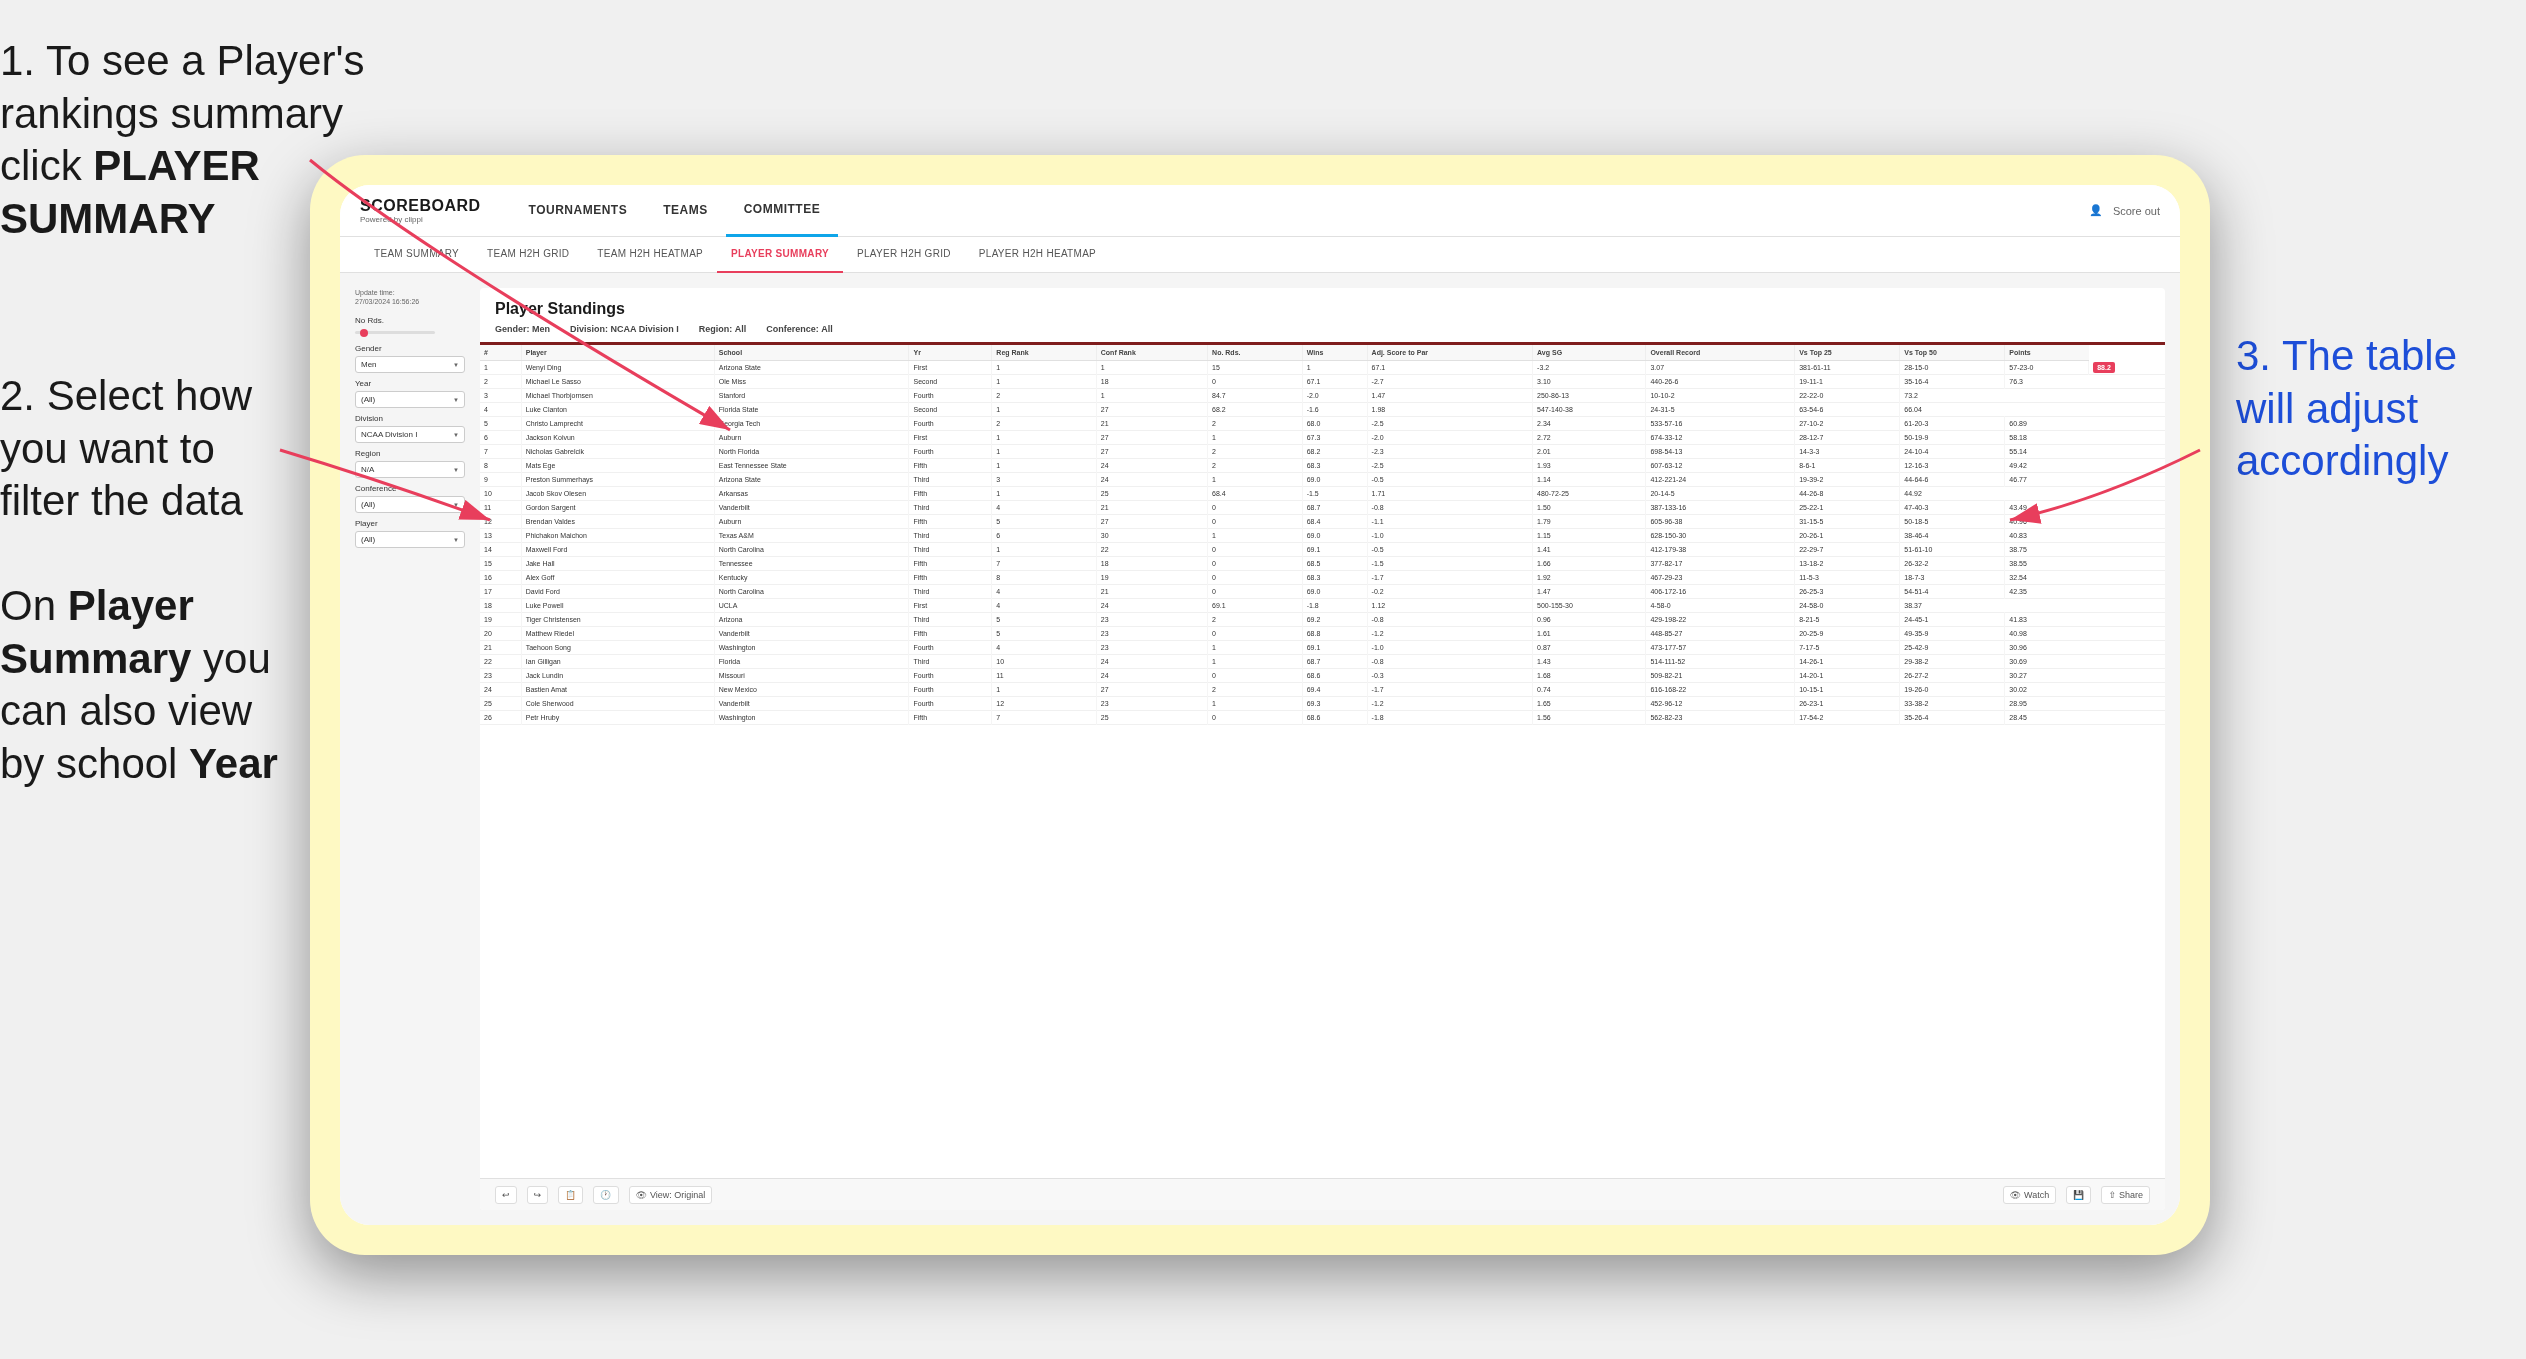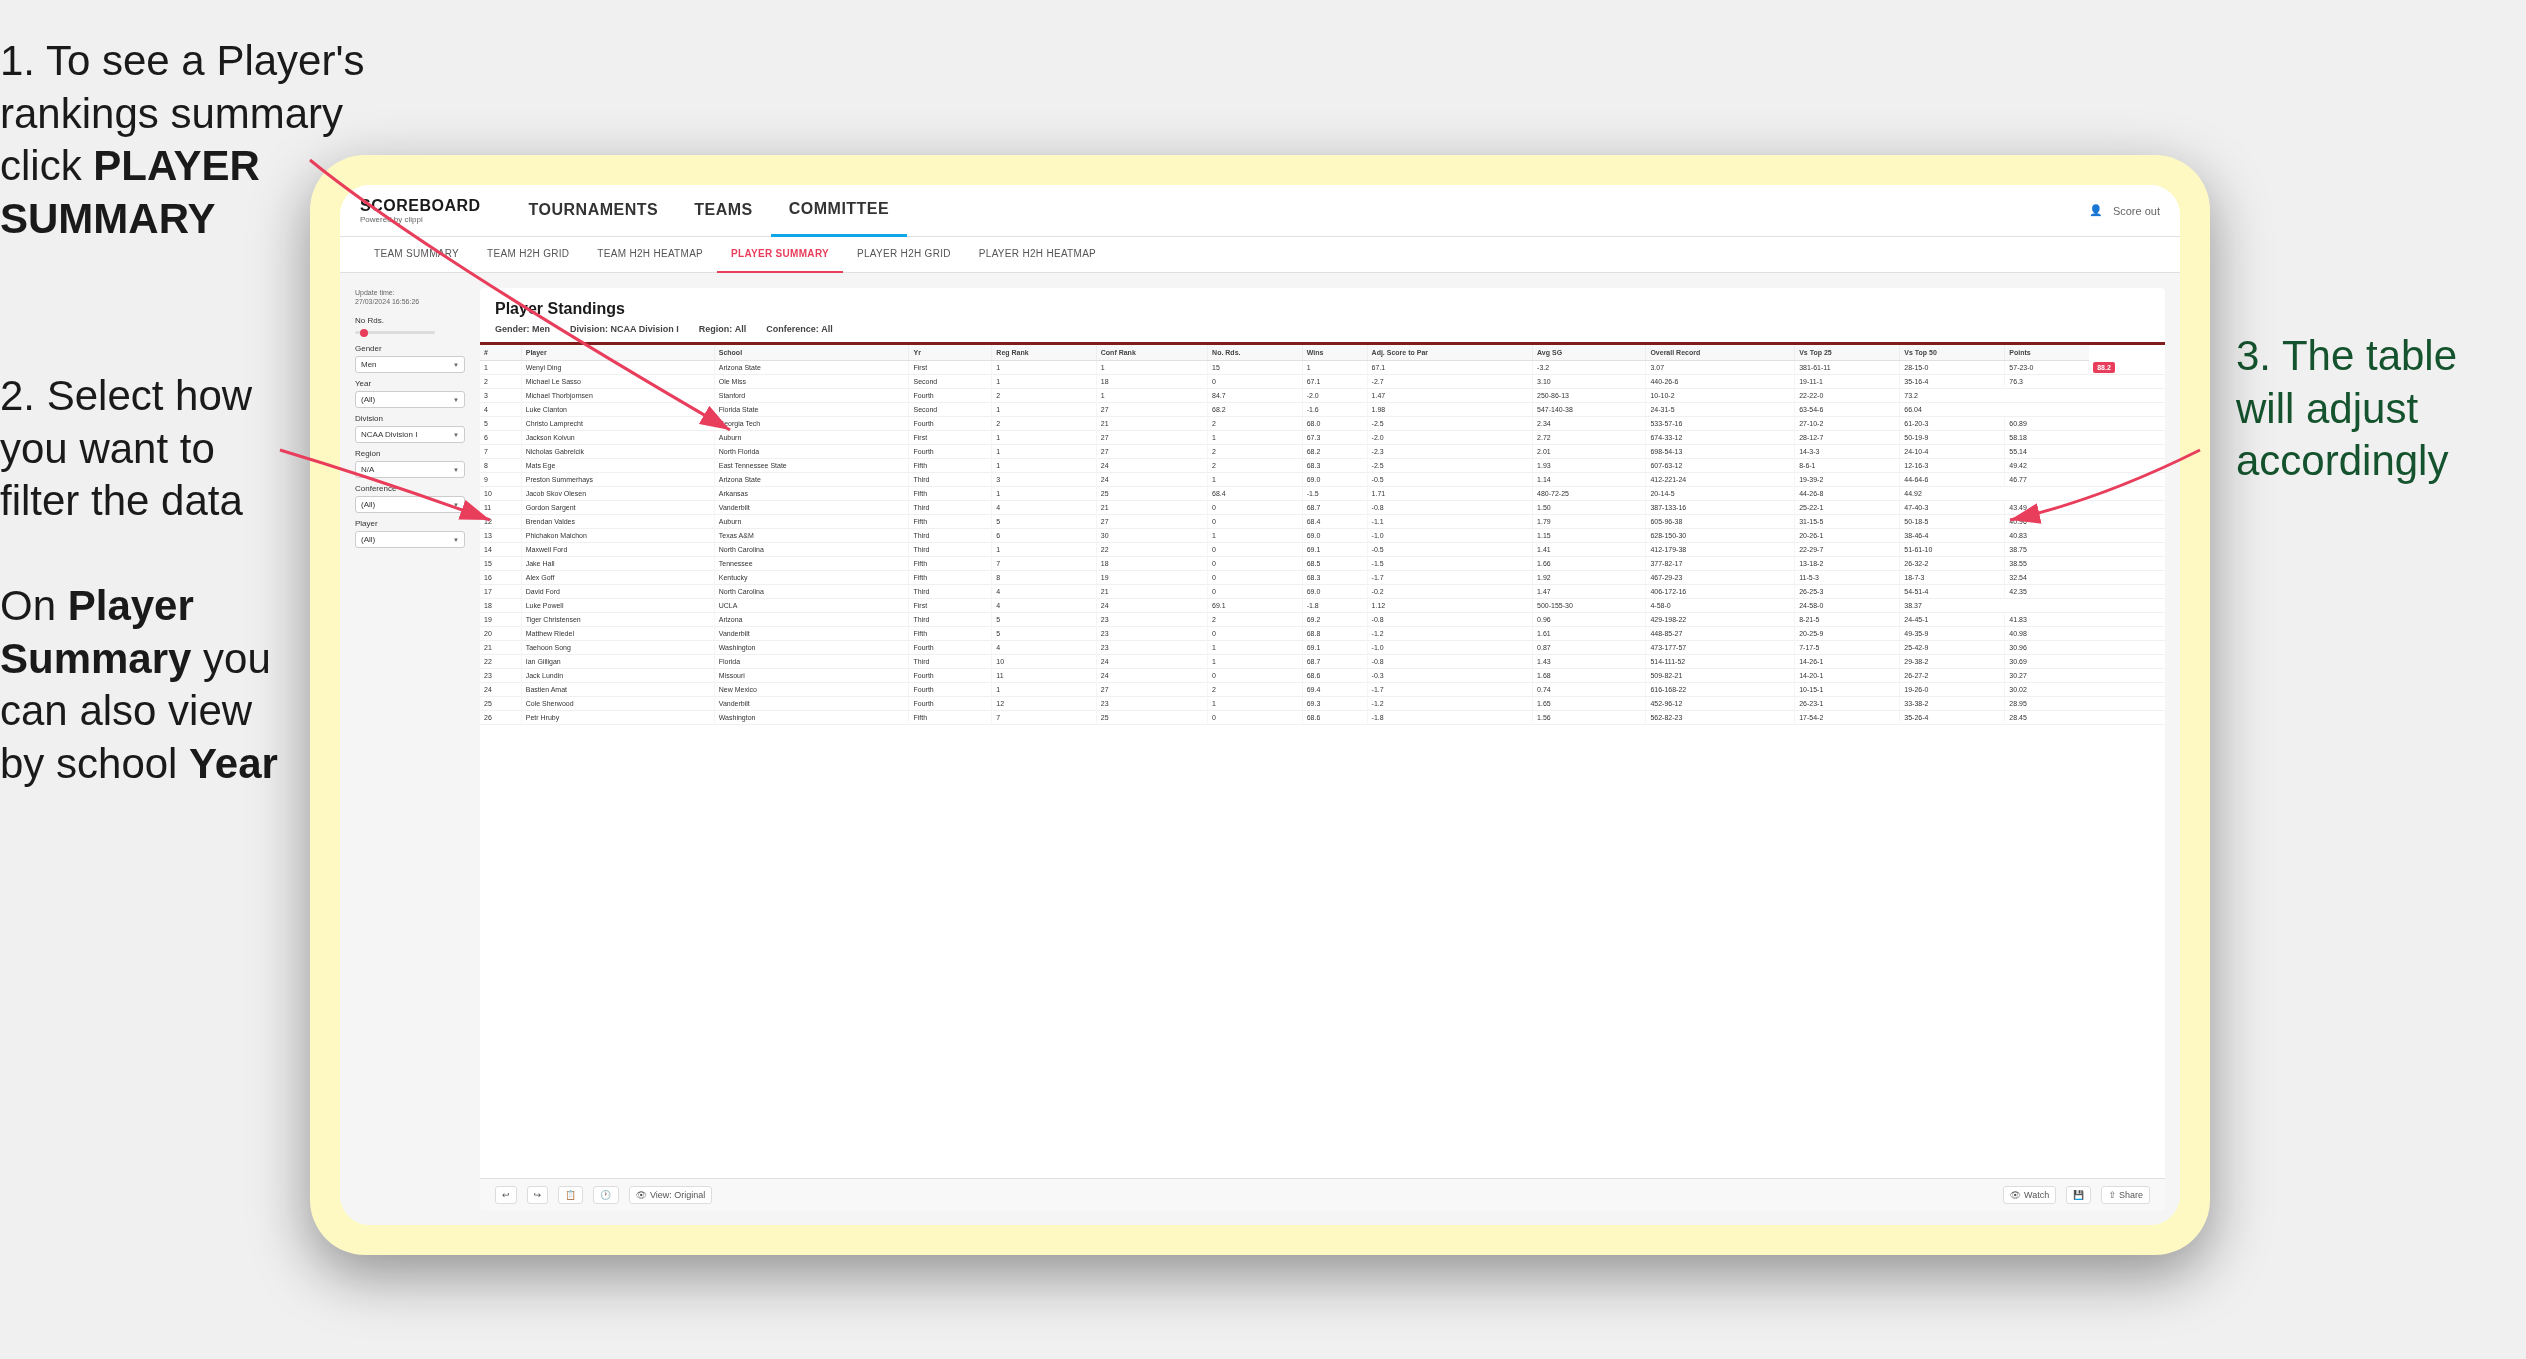--- a/index.html
+++ b/index.html
@@ -49,21 +49,21 @@
       font-weight: 900;
     }
 
     .annotation-right {
       position: absolute;
       top: 320px;
       right: 0;
       width: 280px;
       font-size: 42px;
       line-height: 1.25;
-      color: #14532d;
+      color: #1d4ed8;
       text-align: left;
     }
 
     
     .tablet {
       position: absolute;
       top: 155px;
       left: 310px;
       width: 1900px;
       height: 1100px;
@@ -117,21 +117,21 @@
       align-items: center;
       gap: 0;
       flex: 1;
     }
 
     .nav-item {
       padding: 0 18px;
       height: 52px;
       display: flex;
       align-items: center;
-      font-size: 16px;
+      font-size: 12px;
       font-weight: 600;
       color: #333;
       cursor: pointer;
       border-bottom: 2px solid transparent;
       letter-spacing: 0.5px;
       text-align: right;
     }
 
     .nav-item.active {
       color: #333;

